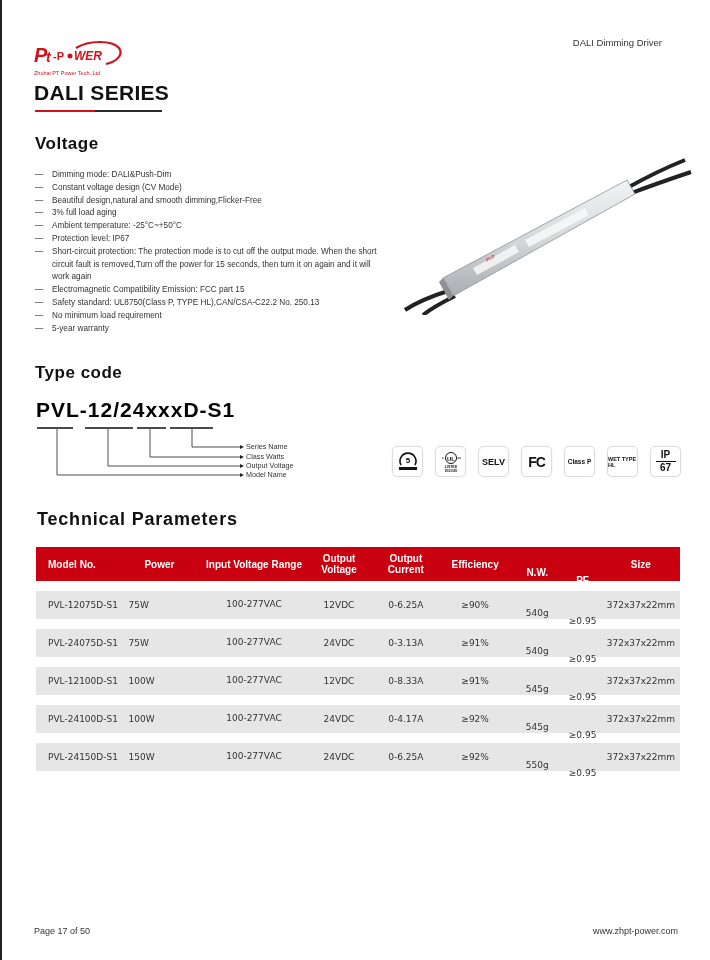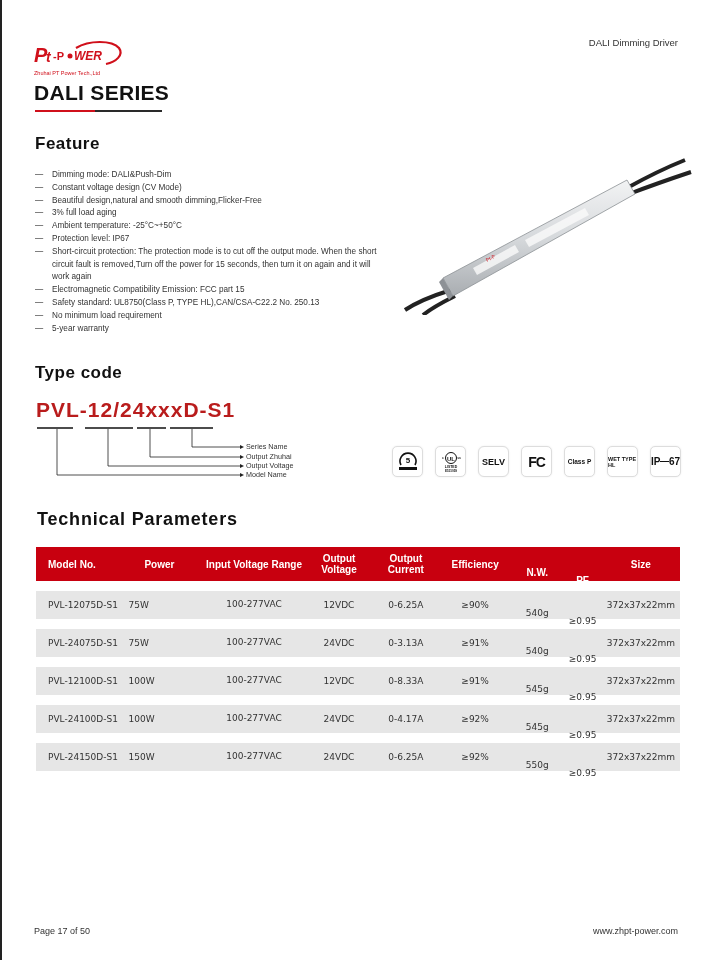--- a/index.html
+++ b/index.html
@@ -3,48 +3,48 @@
 <meta charset="utf-8">
 <style>
   * { box-sizing: border-box; margin: 0; padding: 0; }
   html, body { width: 710px; height: 960px; background: #ffffff; overflow: hidden; }
   body { position: relative; font-family: "Liberation Sans", "DejaVu Sans", sans-serif; color: #222; }
   .left-edge { position: absolute; left: 0; top: 0; width: 2px; height: 960px; background: #222; }
 
   
   .logo { position: absolute; left: 34px; top: 40px; width: 90px; height: 30px; }
   .logo-sub { position: absolute; left: 34px; top: 70px; font-size: 5.5px; color: #d0101b; white-space: nowrap; }
-  .header-right { position: absolute; right: 32px; top: 37px; font-size: 9.5px; color: #333; }
+  .header-right { position: absolute; right: 48px; top: 37px; font-size: 9.5px; color: #333; }
   .series-title { position: absolute; left: 34px; top: 81px; font-size: 21px; font-weight: bold; color: #111; letter-spacing: 0.3px; }
   .series-rule { position: absolute; left: 35px; top: 110px; height: 2px; width: 127px; background: linear-gradient(to right, #d0101b 0, #d0101b 47%, #2a2a2a 47%, #2a2a2a 100%); }
 
   
   .h2 { position: absolute; font-weight: bold; color: #111; font-size: 17px; letter-spacing: 0.5px; }
   .feature-title { left: 35px; top: 134px; }
   .feature-list { position: absolute; left: 35px; top: 169px; width: 345px; list-style: none; }
   .feature-list li { position: relative; padding-left: 17px; font-size: 8.2px; line-height: 12.8px; color: #333; }
   .feature-list li .dash { position: absolute; left: 0; top: 0; color: #333; }
 
   
   .product { position: absolute; left: 395px; top: 150px; width: 300px; height: 165px; }
 
   
   .type-title { left: 35px; top: 363px; }
-  .type-code { position: absolute; left: 36px; top: 398px; font-size: 21px; font-weight: bold; color: #b91c1c; letter-spacing: 1px; }
+  .type-code { position: absolute; left: 36px; top: 398px; font-size: 21px; font-weight: bold; color: #000000; letter-spacing: 1px; }
   .diagram { position: absolute; left: 30px; top: 420px; width: 280px; height: 65px; }
   .diag-label { position: absolute; font-size: 7.2px; color: #333; white-space: nowrap; text-align: center; }
 
   
   .certs { position: absolute; left: 392px; top: 446px; display: flex; gap: 12px; }
   .cert { width: 31px; height: 31px; border: 1px solid #ddd; border-radius: 5px; background: #fff; display: flex; align-items: center; justify-content: center; font-weight: bold; color: #111; box-shadow: 0 0 2px rgba(0,0,0,0.08); }
   .cert.selv { font-size: 9px; border-radius: 6px; }
   .cert.fc { font-size: 14px; letter-spacing: -1px; }
   .cert.classp { font-size: 6.5px; }
   .cert.wet { font-size: 5.5px; line-height: 6px; text-align: left; }
-  .cert.ip { flex-direction: row; font-size: 10px; line-height: 10px; }
+  .cert.ip { flex-direction: column; font-size: 10px; line-height: 10px; }
   .cert.ip .bar { width: 20px; height: 1px; background: #111; margin: 1px 0; }
 
   
   .tech-title { left: 37px; top: 509px; font-size: 18px; letter-spacing: 0.8px; }
   .table { position: absolute; left: 36px; top: 547px; width: 644px; }
   .thead { height: 34px; background: #c8000f; display: flex; align-items: center; color: #fff; font-weight: bold; font-size: 10px; }
   .thead div { text-align: center; line-height: 11px; }
   .trow { height: 28px; margin-top: 10px; background: #e6e6e6; display: flex; align-items: center; font-size: 9px; color: #333; font-family: "DejaVu Sans", sans-serif; }
   .trow:first-of-type { margin-top: 10px; }
   .c0 { width: 90px; padding-left: 12px; text-align: left !important; }
@@ -76,21 +76,21 @@
   <text x="19" y="20" font-family="Liberation Sans, sans-serif" font-weight="bold" font-size="11" fill="#d0101b">-P</text>
   <circle cx="36" cy="16" r="2.5" fill="#d0101b"></circle>
   <text x="40" y="20" font-family="Liberation Sans, sans-serif" font-weight="bold" font-style="italic" font-size="12" fill="#d0101b">WER</text>
   <path d="M42 8 C 55 0, 78 0, 85 8 C 90 15, 82 22, 72 24" stroke="#d0101b" stroke-width="2.2" fill="none"></path>
 </svg>
 <div class="logo-sub">Zhuhai PT Power Tech.,Ltd</div>
 <div class="header-right">DALI Dimming Driver</div>
 <div class="series-title">DALI SERIES</div>
 <div class="series-rule"></div>
 
-<div class="h2 feature-title">Feature</div>
+<div class="h2 feature-title">Voltage</div>
 <ul class="feature-list">
   <li><span class="dash">—</span><span>Dimming mode: DALI&amp;Push-Dim</span></li>
   <li><span class="dash">—</span><span>Constant voltage design (CV Mode)</span></li>
   <li><span class="dash">—</span><span>Beautiful design,natural and smooth dimming,Flicker-Free</span></li>
   <li><span class="dash">—</span><span>3% full load aging</span></li>
   <li><span class="dash">—</span><span>Ambient temperature: -25°C~+50°C</span></li>
   <li><span class="dash">—</span><span>Protection level: IP67</span></li>
   <li><span class="dash">—</span><span>Short-circuit protection: The protection mode is to cut off the output mode. When the short circuit fault is removed,Turn off the power for 15 seconds, then turn it on again and it will work again</span></li>
   <li><span class="dash">—</span><span>Electromagnetic Compatibility Emission: FCC part 15</span></li>
   <li><span class="dash">—</span><span>Safety standard: UL8750(Class P, TYPE HL),CAN/CSA-C22.2 No. 250.13</span></li>
@@ -137,21 +137,21 @@
     <polyline points="27,9 27,55 210,55"></polyline>
   </g>
   <g fill="#222">
     <polygon points="210,25 214,27 210,29"></polygon>
     <polygon points="210,35 214,37 210,39"></polygon>
     <polygon points="210,44 214,46 210,48"></polygon>
     <polygon points="210,53 214,55 210,57"></polygon>
   </g>
 </svg>
 <div class="diag-label" style="left:246px; top:442px;">Series Name</div>
-<div class="diag-label" style="left:246px; top:452px;">Output Zhuhai</div>
+<div class="diag-label" style="left:246px; top:452px;">Class Watts</div>
 <div class="diag-label" style="left:246px; top:461px;">Output Voltage</div>
 <div class="diag-label" style="left:246px; top:470px;">Model Name</div>
 
 <div class="certs">
   <div class="cert">
     <svg width="24" height="24" viewBox="0 0 24 24">
       <path d="M5 15 A8 8 0 1 1 19 15" stroke="#111" stroke-width="1.6" fill="none"></path>
       <text x="12" y="13" text-anchor="middle" font-size="8" font-weight="bold" font-family="Liberation Sans, sans-serif" fill="#111">5</text>
       <rect x="3" y="17" width="18" height="3" fill="#111"></rect>
     </svg>

